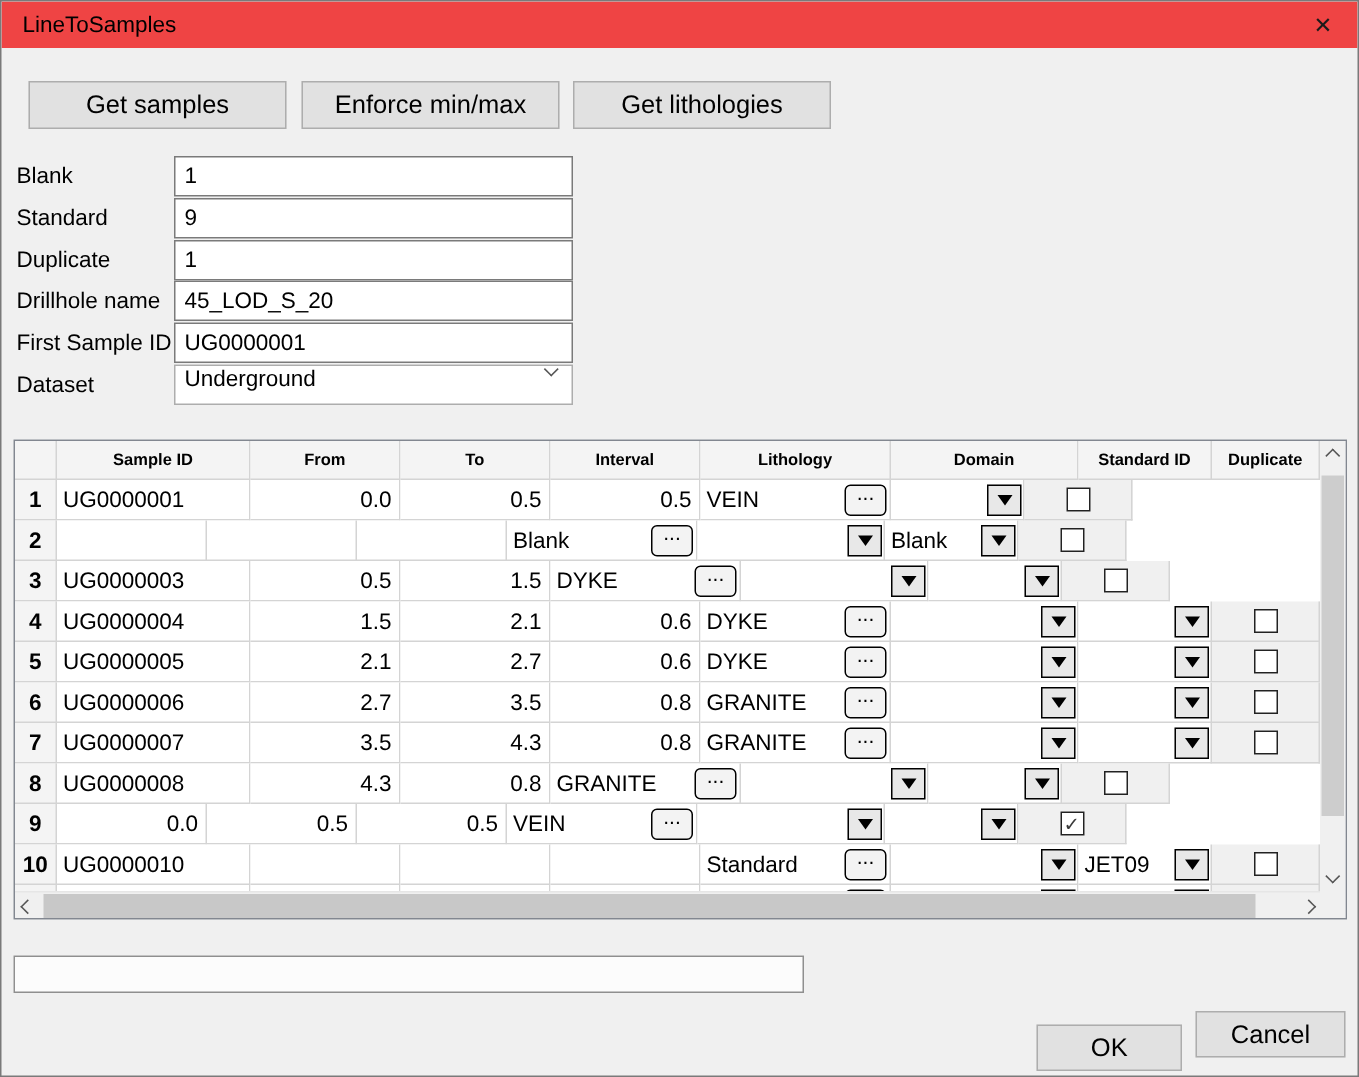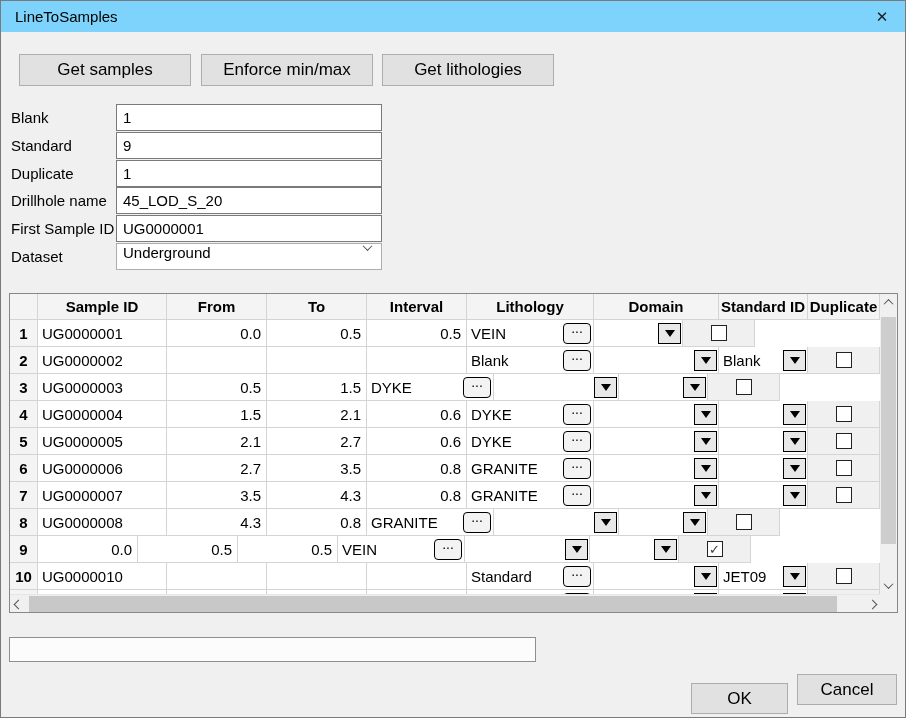--- a/index.html
+++ b/index.html
@@ -6,21 +6,21 @@
   html,body { width:906px; height:718px; }
   body {
     position:relative;
     font-family:"Liberation Sans", sans-serif;
     background:#f0f0f0;
     border:1px solid #7a7a7a;
     overflow:hidden;
     color:#000;
   }
   
-  .titlebar { position:absolute; left:0; top:0; width:100%; height:31px; background:#7dd3fc; }
+  .titlebar { position:absolute; left:0; top:0; width:100%; height:31px; background:#ef4444; }
   .title { position:absolute; left:14px; top:7px; font-size:15px; color:#000; white-space:nowrap; }
   .close-btn { position:absolute; right:0; top:0; width:46px; height:31px; display:flex; align-items:center; justify-content:center; font-size:15px; color:#1a1a1a; cursor:pointer; }
   
   .btn { background:#e1e1e1; border:1px solid #adadad; font-size:17px; display:flex; align-items:center; justify-content:center; cursor:pointer; }
   .tbtn { position:absolute; top:53px; width:172px; height:32px; }
   .t0 { left:18px; } .t1 { left:200px; } .t2 { left:381px; }
   
   .frow { position:absolute; left:10px; width:372px; height:28px; }
   .flabel { position:absolute; left:0; top:5px; font-size:15px; white-space:nowrap; }
   .field { position:absolute; left:105px; top:0; width:266px; height:27px; background:#fff; border:1px solid #7a7a7a; font-size:15px; padding:0 6px; font-family:"Liberation Sans", sans-serif; }
@@ -28,21 +28,21 @@
   .combo .chev-wrap { margin-left:auto; margin-right:10px; }
   .chev { display:block; width:7px; height:7px; border-right:1.5px solid #555; border-bottom:1.5px solid #555; }
   .chev.down { transform:rotate(45deg) translate(-1px,-1px); }
   .chev.up { transform:rotate(-135deg) translate(-1px,-1px); }
   .chev.left { transform:rotate(135deg); }
   .chev.right { transform:rotate(-45deg); }
   
   #grid { position:absolute; left:8px; top:292px; width:889px; height:320px; background:#fff; border:1px solid #828790; overflow:hidden; }
   .grow, #grid-header { display:flex; width:870px; }
   #grid-header { height:26px; }
-  .hcell { border-right:1px solid #d4d4d4; border-bottom:1px solid #d4d4d4; background:#f4f4f4; font-weight:bold; font-size:15px; display:flex; align-items:center; justify-content:center; overflow:hidden; white-space:nowrap; flex:none; }
+  .hcell { border-right:1px solid #d4d4d4; border-bottom:1px solid #d4d4d4; background:#f4f4f4; font-weight:bold; font-size:11px; display:flex; align-items:center; justify-content:center; overflow:hidden; white-space:nowrap; flex:none; }
   .grow { height:27px; }
   .gcell { border-right:1px solid #d4d4d4; border-bottom:1px solid #d4d4d4; font-size:15px; display:flex; align-items:center; background:#fff; overflow:hidden; white-space:nowrap; flex:none; }
   .c0 { width:28px; } .c1 { width:129px; } .c2,.c3,.c4 { width:100px; }
   .c5 { width:127px; } .c6 { width:125px; } .c7 { width:89px; } .c8 { width:72px; }
   .rn { background:#f4f4f4; font-weight:bold; justify-content:center; }
   .numcell { justify-content:flex-end; padding-right:5px; }
   .txtcell { padding-left:4px; }
   .ellipsis-btn { width:28px; height:21px; border:1px solid #000; border-radius:4px; background:#f3f3f3; font-size:14px; line-height:8px; display:flex; align-items:flex-start; justify-content:center; margin-left:auto; margin-right:2px; flex:none; cursor:pointer; }
   .dd-btn { width:23px; height:21px; border:1px solid #000; background:#e8e8e8; display:flex; align-items:center; justify-content:center; margin-left:auto; margin-right:1px; flex:none; cursor:pointer; }
   .tri { width:0; height:0; border-left:5px solid transparent; border-right:5px solid transparent; border-top:7px solid #000; }
@@ -136,21 +136,20 @@
           <div class="dd-btn">
             <span class="tri"></span>
           </div>
         </div>
         <div class="gcell c8 dupcell">
           <div class="cb"></div>
         </div>
       </div>
       <div class="grow">
         <div class="gcell c0 rn">2</div>
-        <div class="gcell c1 txtcell">UG0000002</div>
         <div class="gcell c2 numcell"></div>
         <div class="gcell c3 numcell"></div>
         <div class="gcell c4 numcell"></div>
         <div class="gcell c5 txtcell">
           <span>Blank</span>
           <div class="ellipsis-btn">...</div>
         </div>
         <div class="gcell c6 txtcell">
           <span></span>
           <div class="dd-btn">

